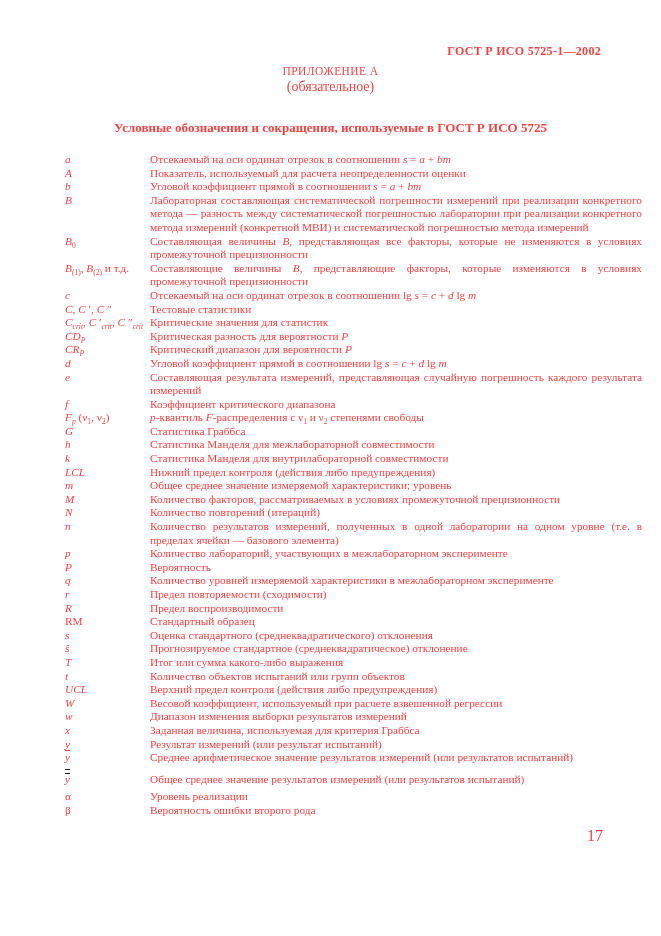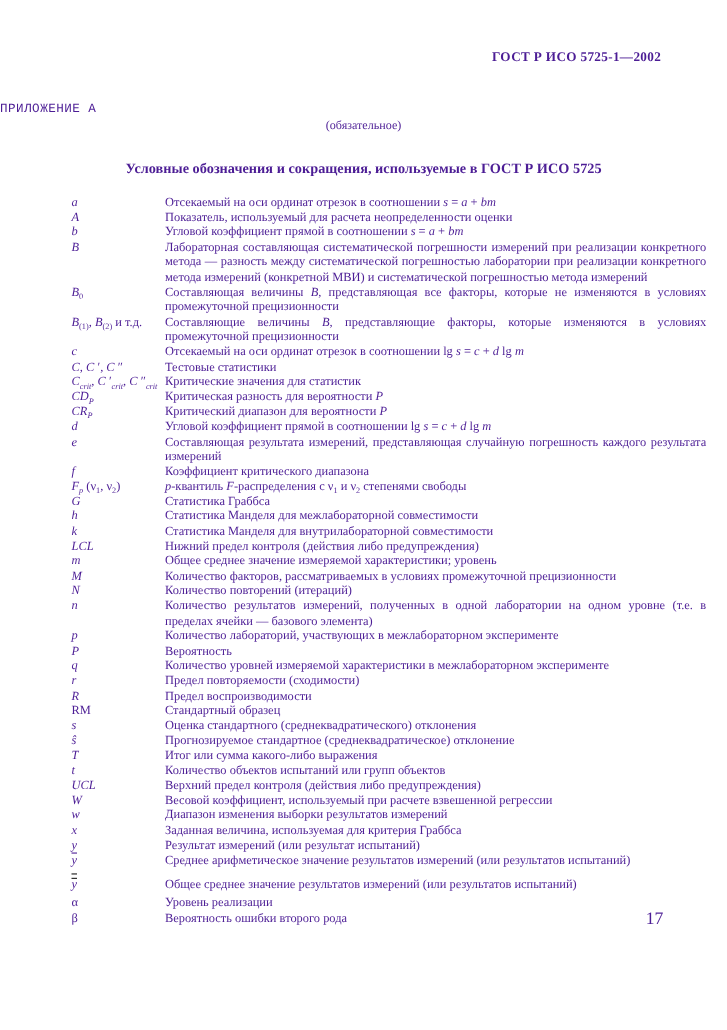--- a/index.html
+++ b/index.html
@@ -1,40 +1,40 @@
 <!DOCTYPE html>
 <html lang="ru"><head>
 <meta charset="utf-8">
 <style>
   html,body { margin:0; padding:0; background:#ffffff; }
   .page {
     position:relative;
     width:661px; height:936px;
     background:#ffffff;
-    color:#4c1d95;
+    color:#ef4444;
     font-family:"Liberation Serif","DejaVu Serif",serif;
     overflow:hidden;
   }
   .doc-code {
     margin:44px 60px 0 0;
     text-align:right;
     font-weight:bold;
     font-size:12px;
     letter-spacing:0.3px;
   }
   .appendix-title {
-    margin-top:34px;
+    margin-top:6px;
+    text-align:center;
     font-size:11.5px;
     letter-spacing:0.4px;
-    font-family:Liberation Mono, monospace;
   }
   .appendix-subtitle {
     margin-top:2px;
     text-align:center;
-    font-size:11px;
+    font-size:14px;
   }
   .main-heading {
     margin-top:25px;
     text-align:center;
     font-weight:bold;
     font-size:13px;
   }
   .symbols-list {
     margin-top:17px;
     padding-left:65px;

